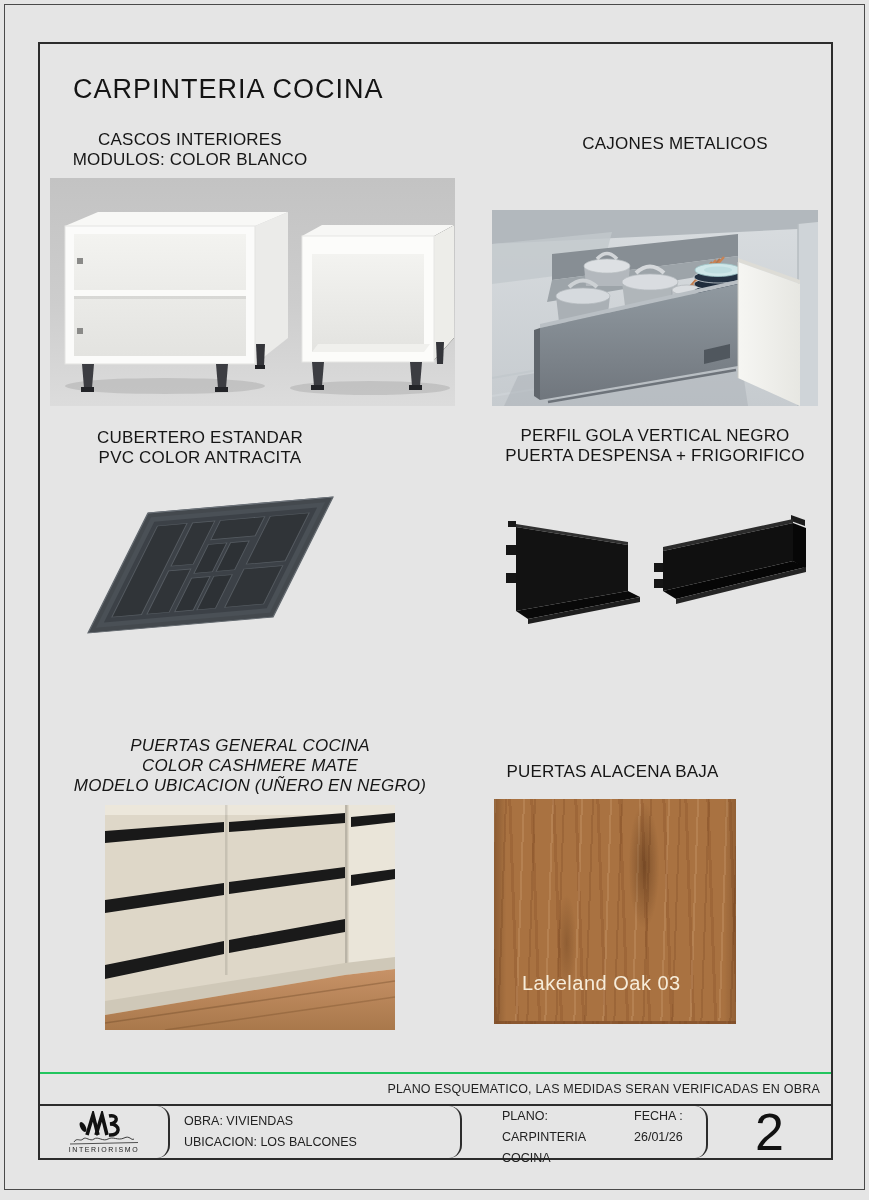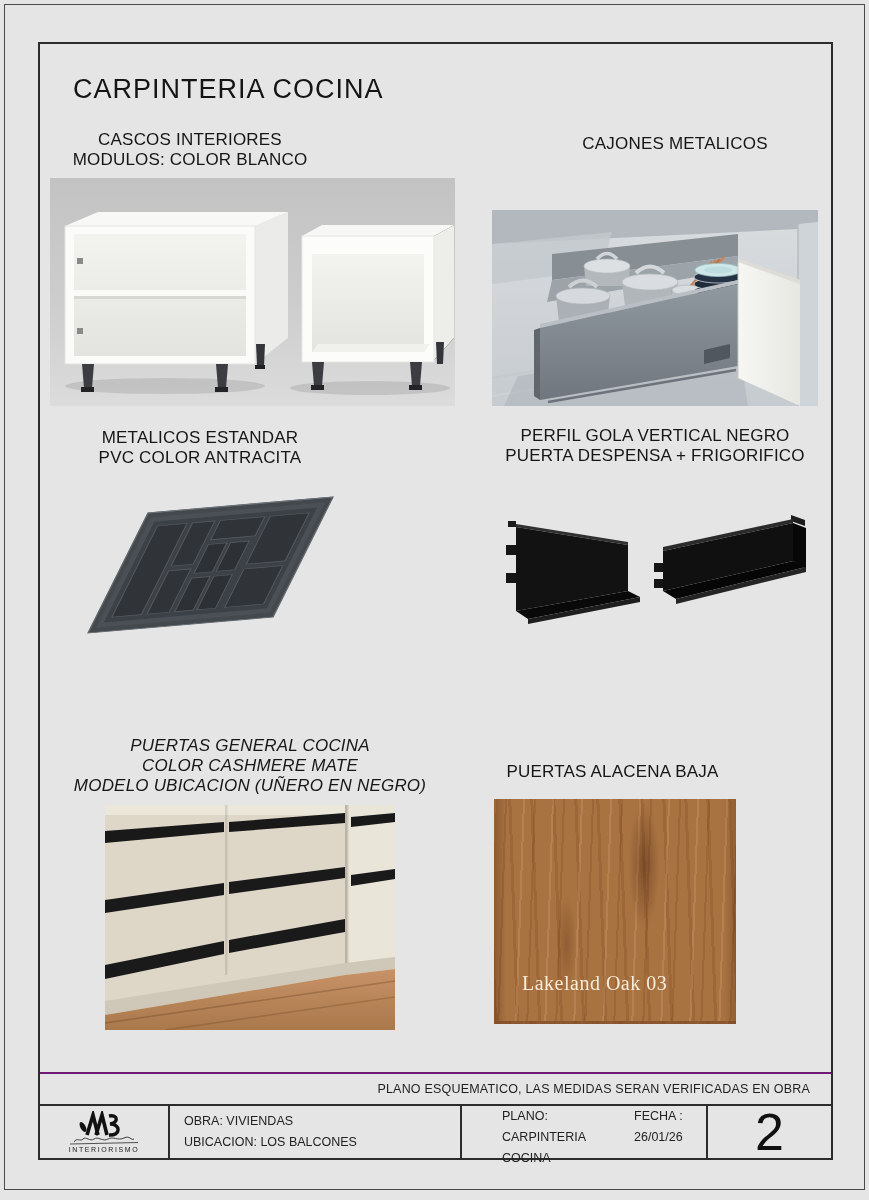--- a/index.html
+++ b/index.html
@@ -12,27 +12,27 @@
   .fig{position:absolute;}
   .fig svg{display:block;}
   .wood-swatch{position:absolute;width:242px;height:222px;background-color:#a97241;
     background-image:
       radial-gradient(ellipse 22px 90px at 62% 30%, rgba(70,38,15,.45), transparent 70%),
       radial-gradient(ellipse 14px 70px at 30% 65%, rgba(85,48,20,.30), transparent 70%),
       linear-gradient(90deg, rgba(60,30,10,.28) 0%, rgba(60,30,10,0) 5%, rgba(60,30,10,0) 95%, rgba(60,30,10,.22) 100%),
       repeating-linear-gradient(92deg, rgba(255,220,180,.14) 0 2px, rgba(0,0,0,0) 2px 11px, rgba(110,60,25,.22) 11px 13px, rgba(0,0,0,0) 13px 29px),
       repeating-linear-gradient(88deg, rgba(130,75,35,.28) 0 3px, rgba(0,0,0,0) 3px 22px);
     border-bottom:3px solid rgba(120,70,35,.6);}
-  .wood-label{position:absolute;left:28px;bottom:26px;font-size:20px;letter-spacing:.5px;color:#f6ecd9;font-family:Liberation Serif, serif;}
+  .wood-label{position:absolute;left:28px;bottom:26px;font-size:20px;letter-spacing:.5px;color:#f6ecd9;}
   .note-strip{position:absolute;left:0;right:0;bottom:52px;height:30px;
-      border-top:2px solid #701a75;border-bottom:2px solid #2c2c2c;
-      display:flex;align-items:center;justify-content:flex-end;padding-right:21px;
+      border-top:2px solid #22c55e;border-bottom:2px solid #2c2c2c;
+      display:flex;align-items:center;justify-content:flex-end;padding-right:11px;
       font-size:12.5px;letter-spacing:.2px;color:#1f1f1f;}
   .footer-row{position:absolute;left:0;right:0;bottom:0;height:52px;display:flex;}
-  .cell{box-sizing:border-box;height:52px;}
+  .cell{box-sizing:border-box;height:52px;border-radius:13px;}
   .cell + .cell{border-left:0;}
   .cell-logo{width:130px;border-right:2px solid #2c2c2c;display:flex;flex-direction:column;
       align-items:center;justify-content:center;}
   .cell-obra{width:292px;border-right:2px solid #2c2c2c;display:flex;flex-direction:column;
       justify-content:center;padding-left:14px;font-size:12.5px;color:#222;}
   .cell-obra div{line-height:21px;}
   .cell-plano{width:246px;border-right:2px solid #2c2c2c;display:flex;flex-direction:row;
       justify-content:center;padding-left:40px;font-size:12.5px;color:#222;}
   .cell-plano div{line-height:21px;}
   .cell-page{flex:1;display:flex;align-items:center;justify-content:center;
@@ -52,21 +52,21 @@
     <div class="lbl" style="left:10px;top:86px;width:280px;">
       <div>CASCOS INTERIORES</div>
       <div>MODULOS: COLOR BLANCO</div>
     </div>
 
     <div class="lbl" style="left:480px;top:90px;width:310px;">
       <div>CAJONES METALICOS</div>
     </div>
 
     <div class="lbl" style="left:20px;top:384px;width:280px;">
-      <div>METALICOS ESTANDAR</div>
+      <div>CUBERTERO ESTANDAR</div>
       <div>PVC COLOR ANTRACITA</div>
     </div>
 
     <div class="lbl" style="left:440px;top:382px;width:350px;">
       <div>PERFIL GOLA VERTICAL NEGRO</div>
       <div>PUERTA DESPENSA + FRIGORIFICO</div>
     </div>
 
     <div class="lbl" style="left:10px;top:692px;width:400px;font-style:italic;">
       <div>PUERTAS GENERAL COCINA</div>

